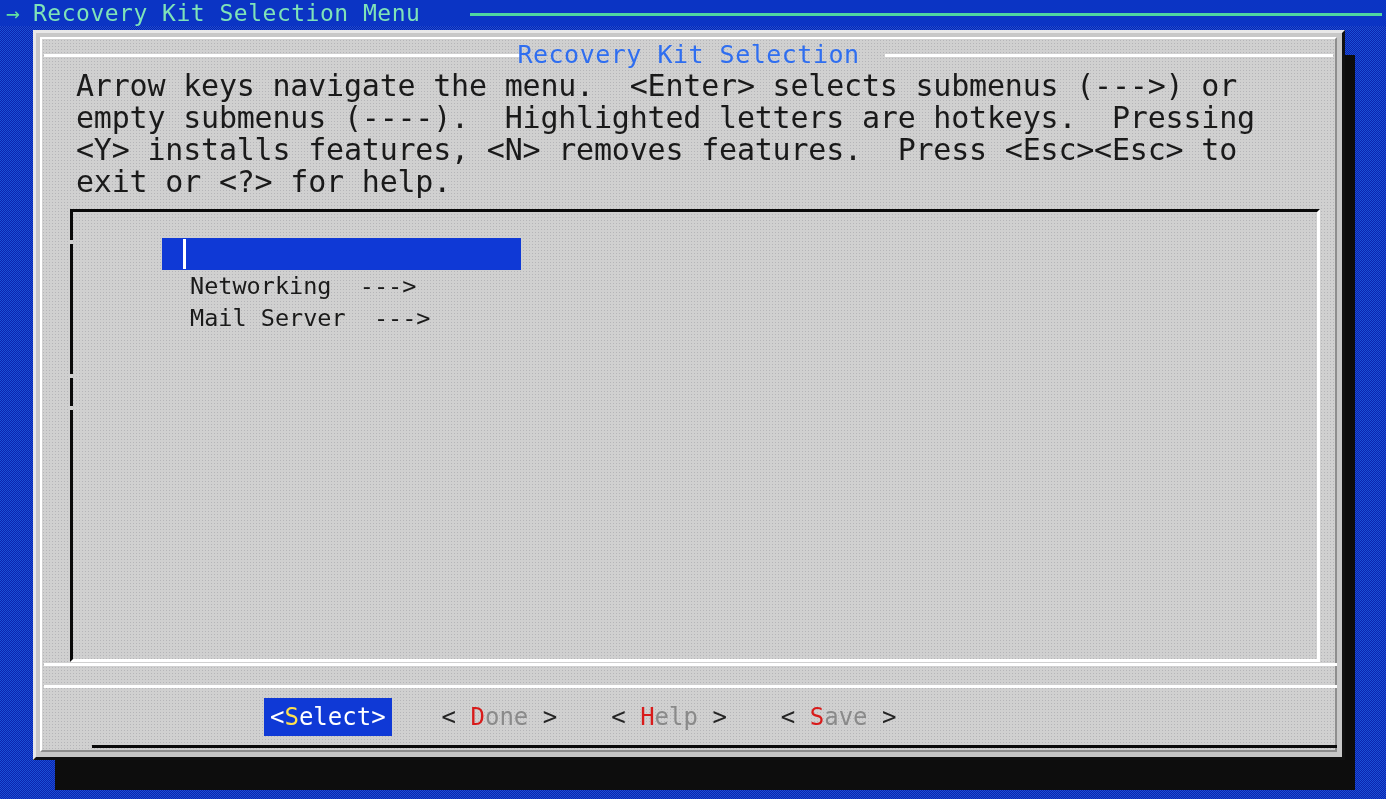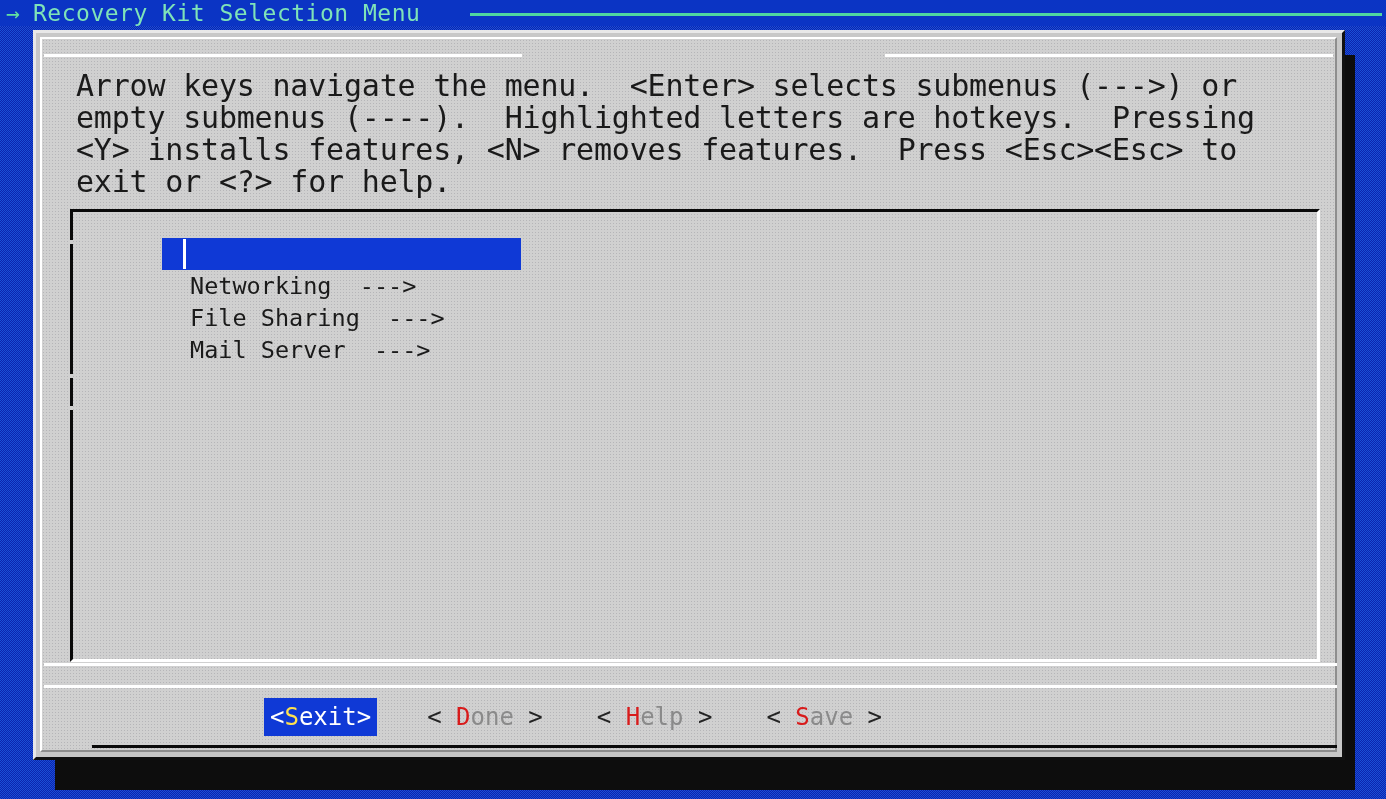--- a/index.html
+++ b/index.html
@@ -248,40 +248,40 @@
   <span class="rule"></span>
 </div>
 
 <div id="shadow"></div>
 
 <div id="dialog">
   <div id="dialog-inner">
 
     <div id="title-rule-left"></div>
     <div id="title-rule-right"></div>
+    <div id="dialog-title">Recovery Kit Selection</div>
 
     <div id="helptext">Arrow keys navigate the menu.  &lt;Enter&gt; selects submenus (---&gt;) or empty submenus (----).  Highlighted letters are hotkeys.  Pressing &lt;Y&gt; installs features, &lt;N&gt; removes features.  Press &lt;Esc&gt;&lt;Esc&gt; to exit or &lt;?&gt; for help.</div>
 
     <div id="menubox">
       <div class="gap" style="top:28px;"></div>
       <div class="gap" style="top:162px;"></div>
       <div class="gap" style="top:194px;"></div>
       <div id="menulist">
           <div class="menu-item selected"><div class="hl" style="width: 359.3px;"></div><div class="cursor-bar"></div></div>
           <div class="menu-item"><span class="label">Networking  ---&gt;</span></div>
-          <div class="menu-item"><span class="label">File Sharing  ---&gt;</span></div>
           <div class="menu-item"><span class="label">Mail Server  ---&gt;</span></div>
         </div>
     </div>
 
     <div id="btn-sep"></div>
     <div id="btn-sep2"></div>
     <div id="btn-bottom-rule"></div>
 
     <div id="buttons">
-        <div class="btn active"><span class="brk">&lt;</span><span class="hot">S</span><span>exit</span><span class="brk">&gt;</span></div>
+        <div class="btn active"><span class="brk">&lt;</span><span class="hot">S</span><span>elect</span><span class="brk">&gt;</span></div>
         <div class="btn"><span class="brk">&lt; </span><span class="hot">D</span><span>one</span><span class="brk"> &gt;</span></div>
         <div class="btn"><span class="brk">&lt; </span><span class="hot">H</span><span>elp</span><span class="brk"> &gt;</span></div>
         <div class="btn"><span class="brk">&lt; </span><span class="hot">S</span><span>ave</span><span class="brk"> &gt;</span></div>
       </div>
 
   </div>
 </div>
 
 </body></html>

